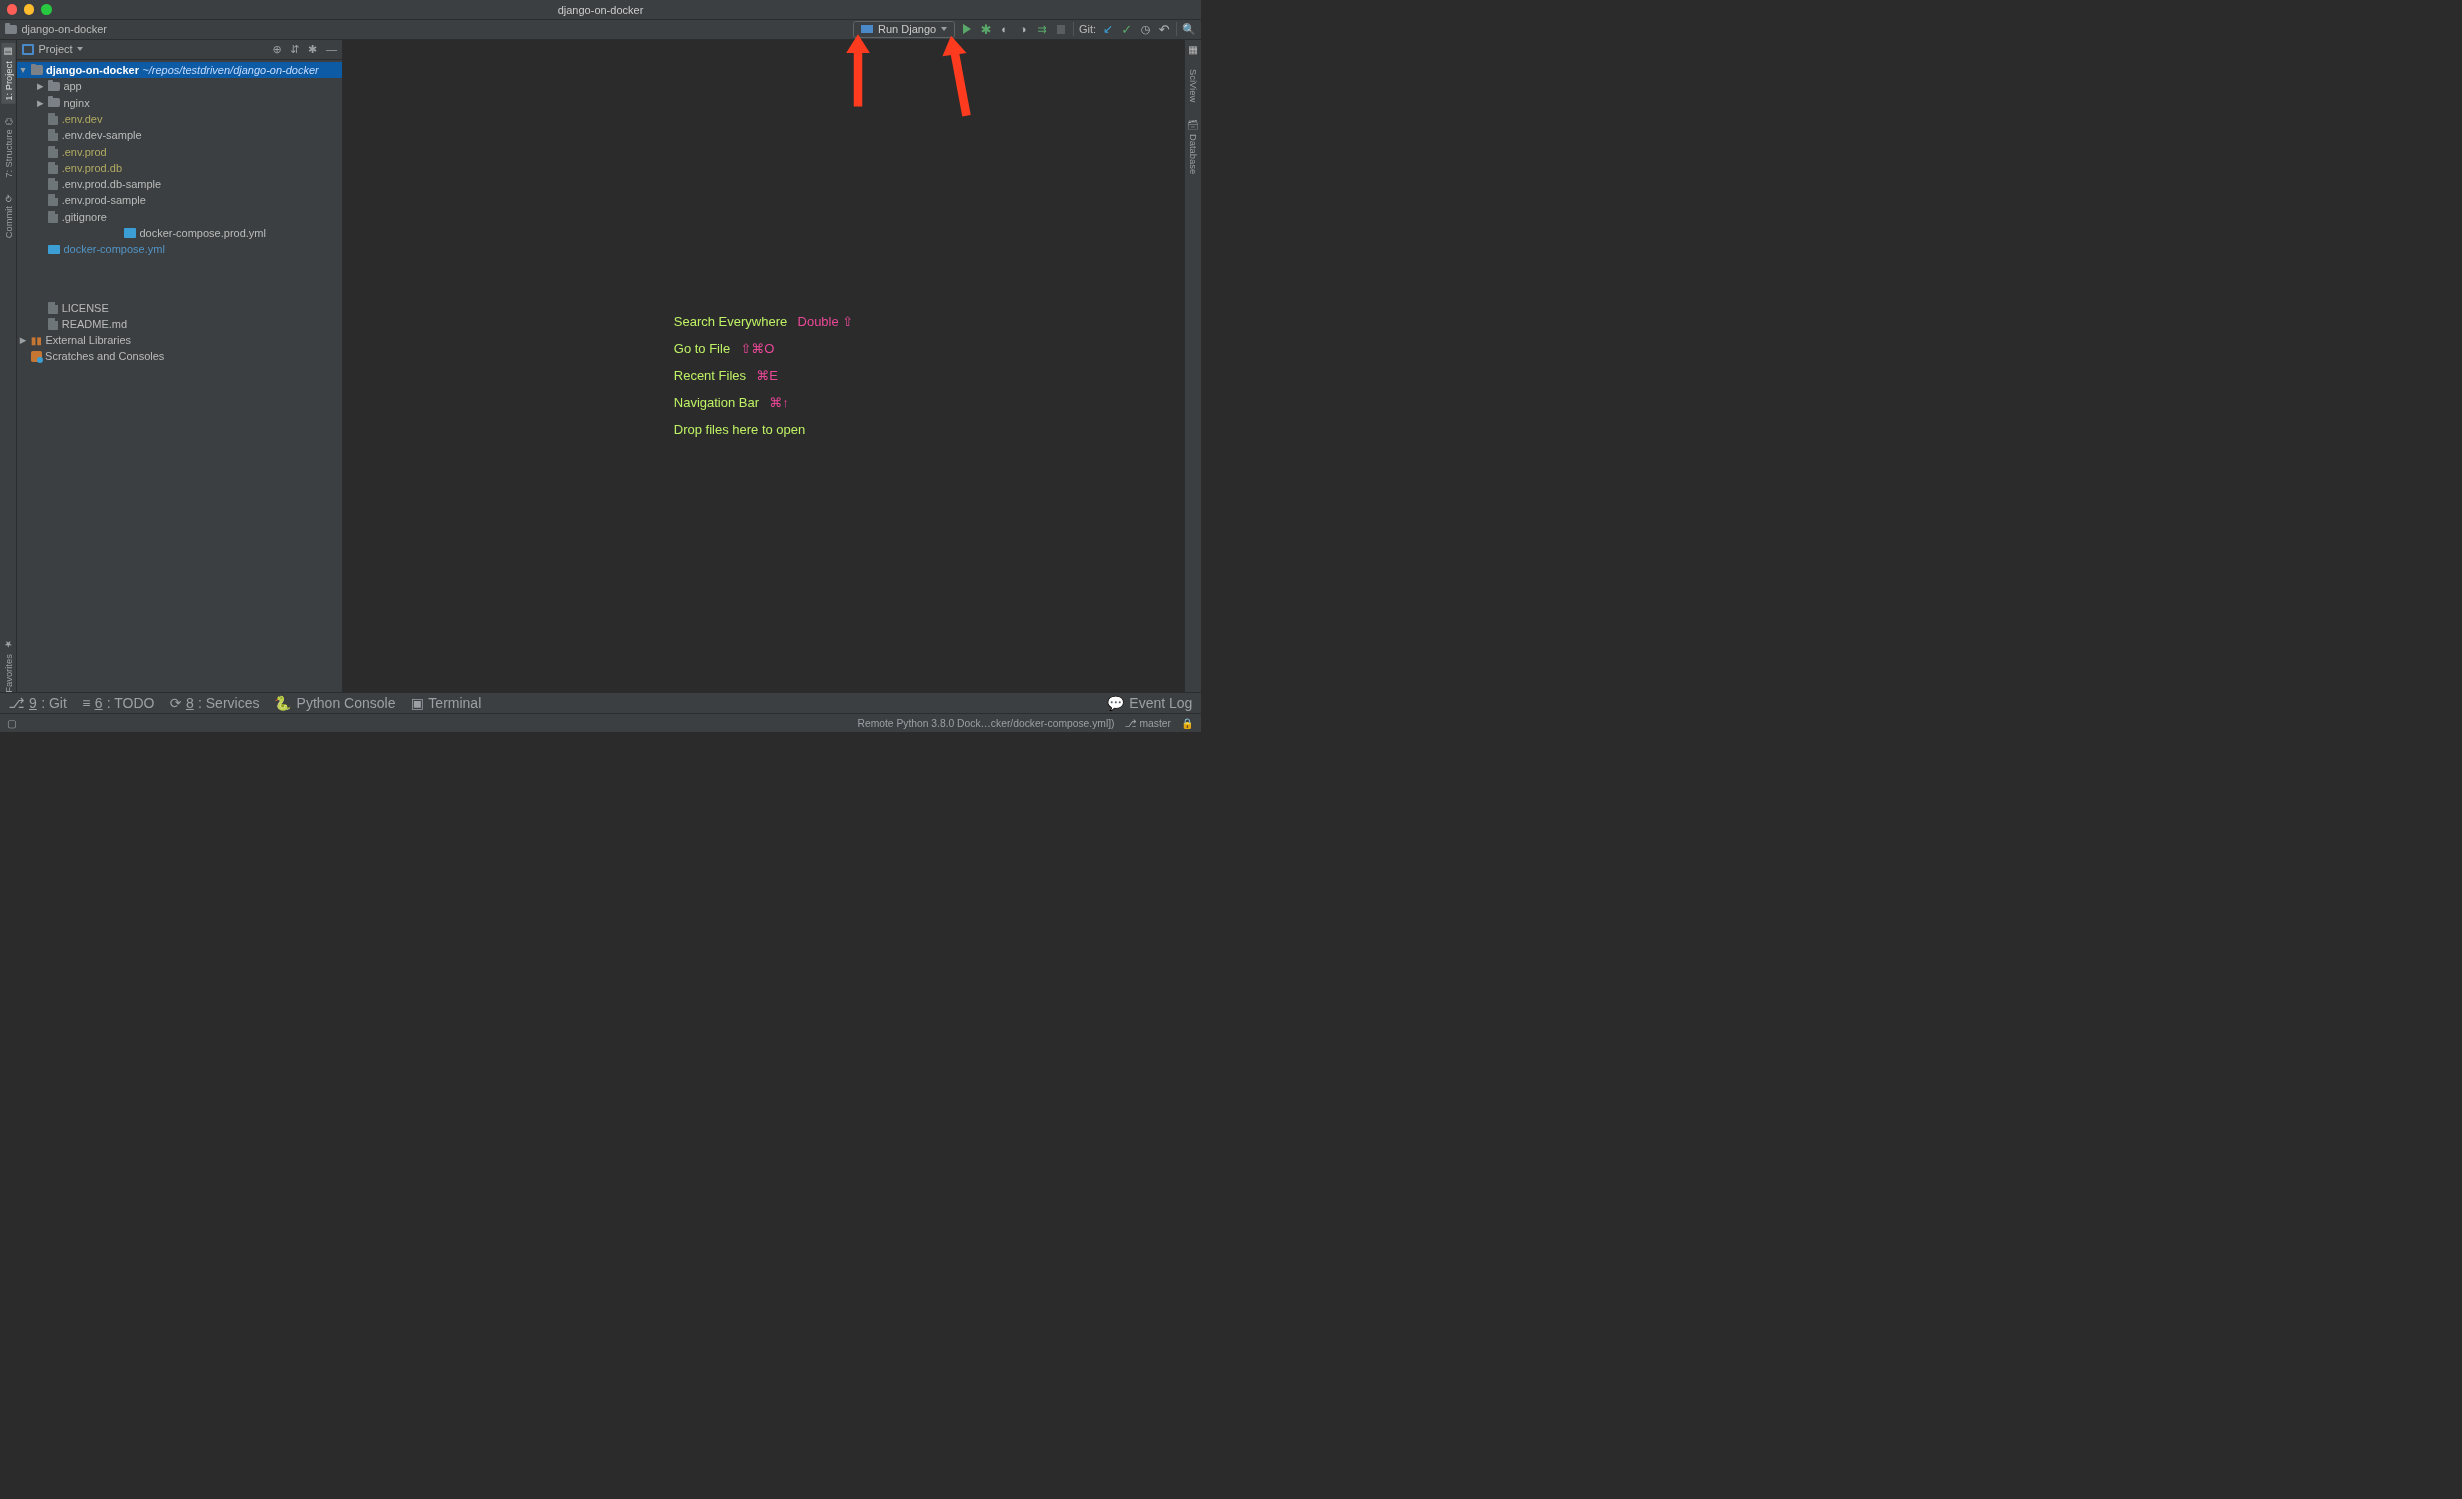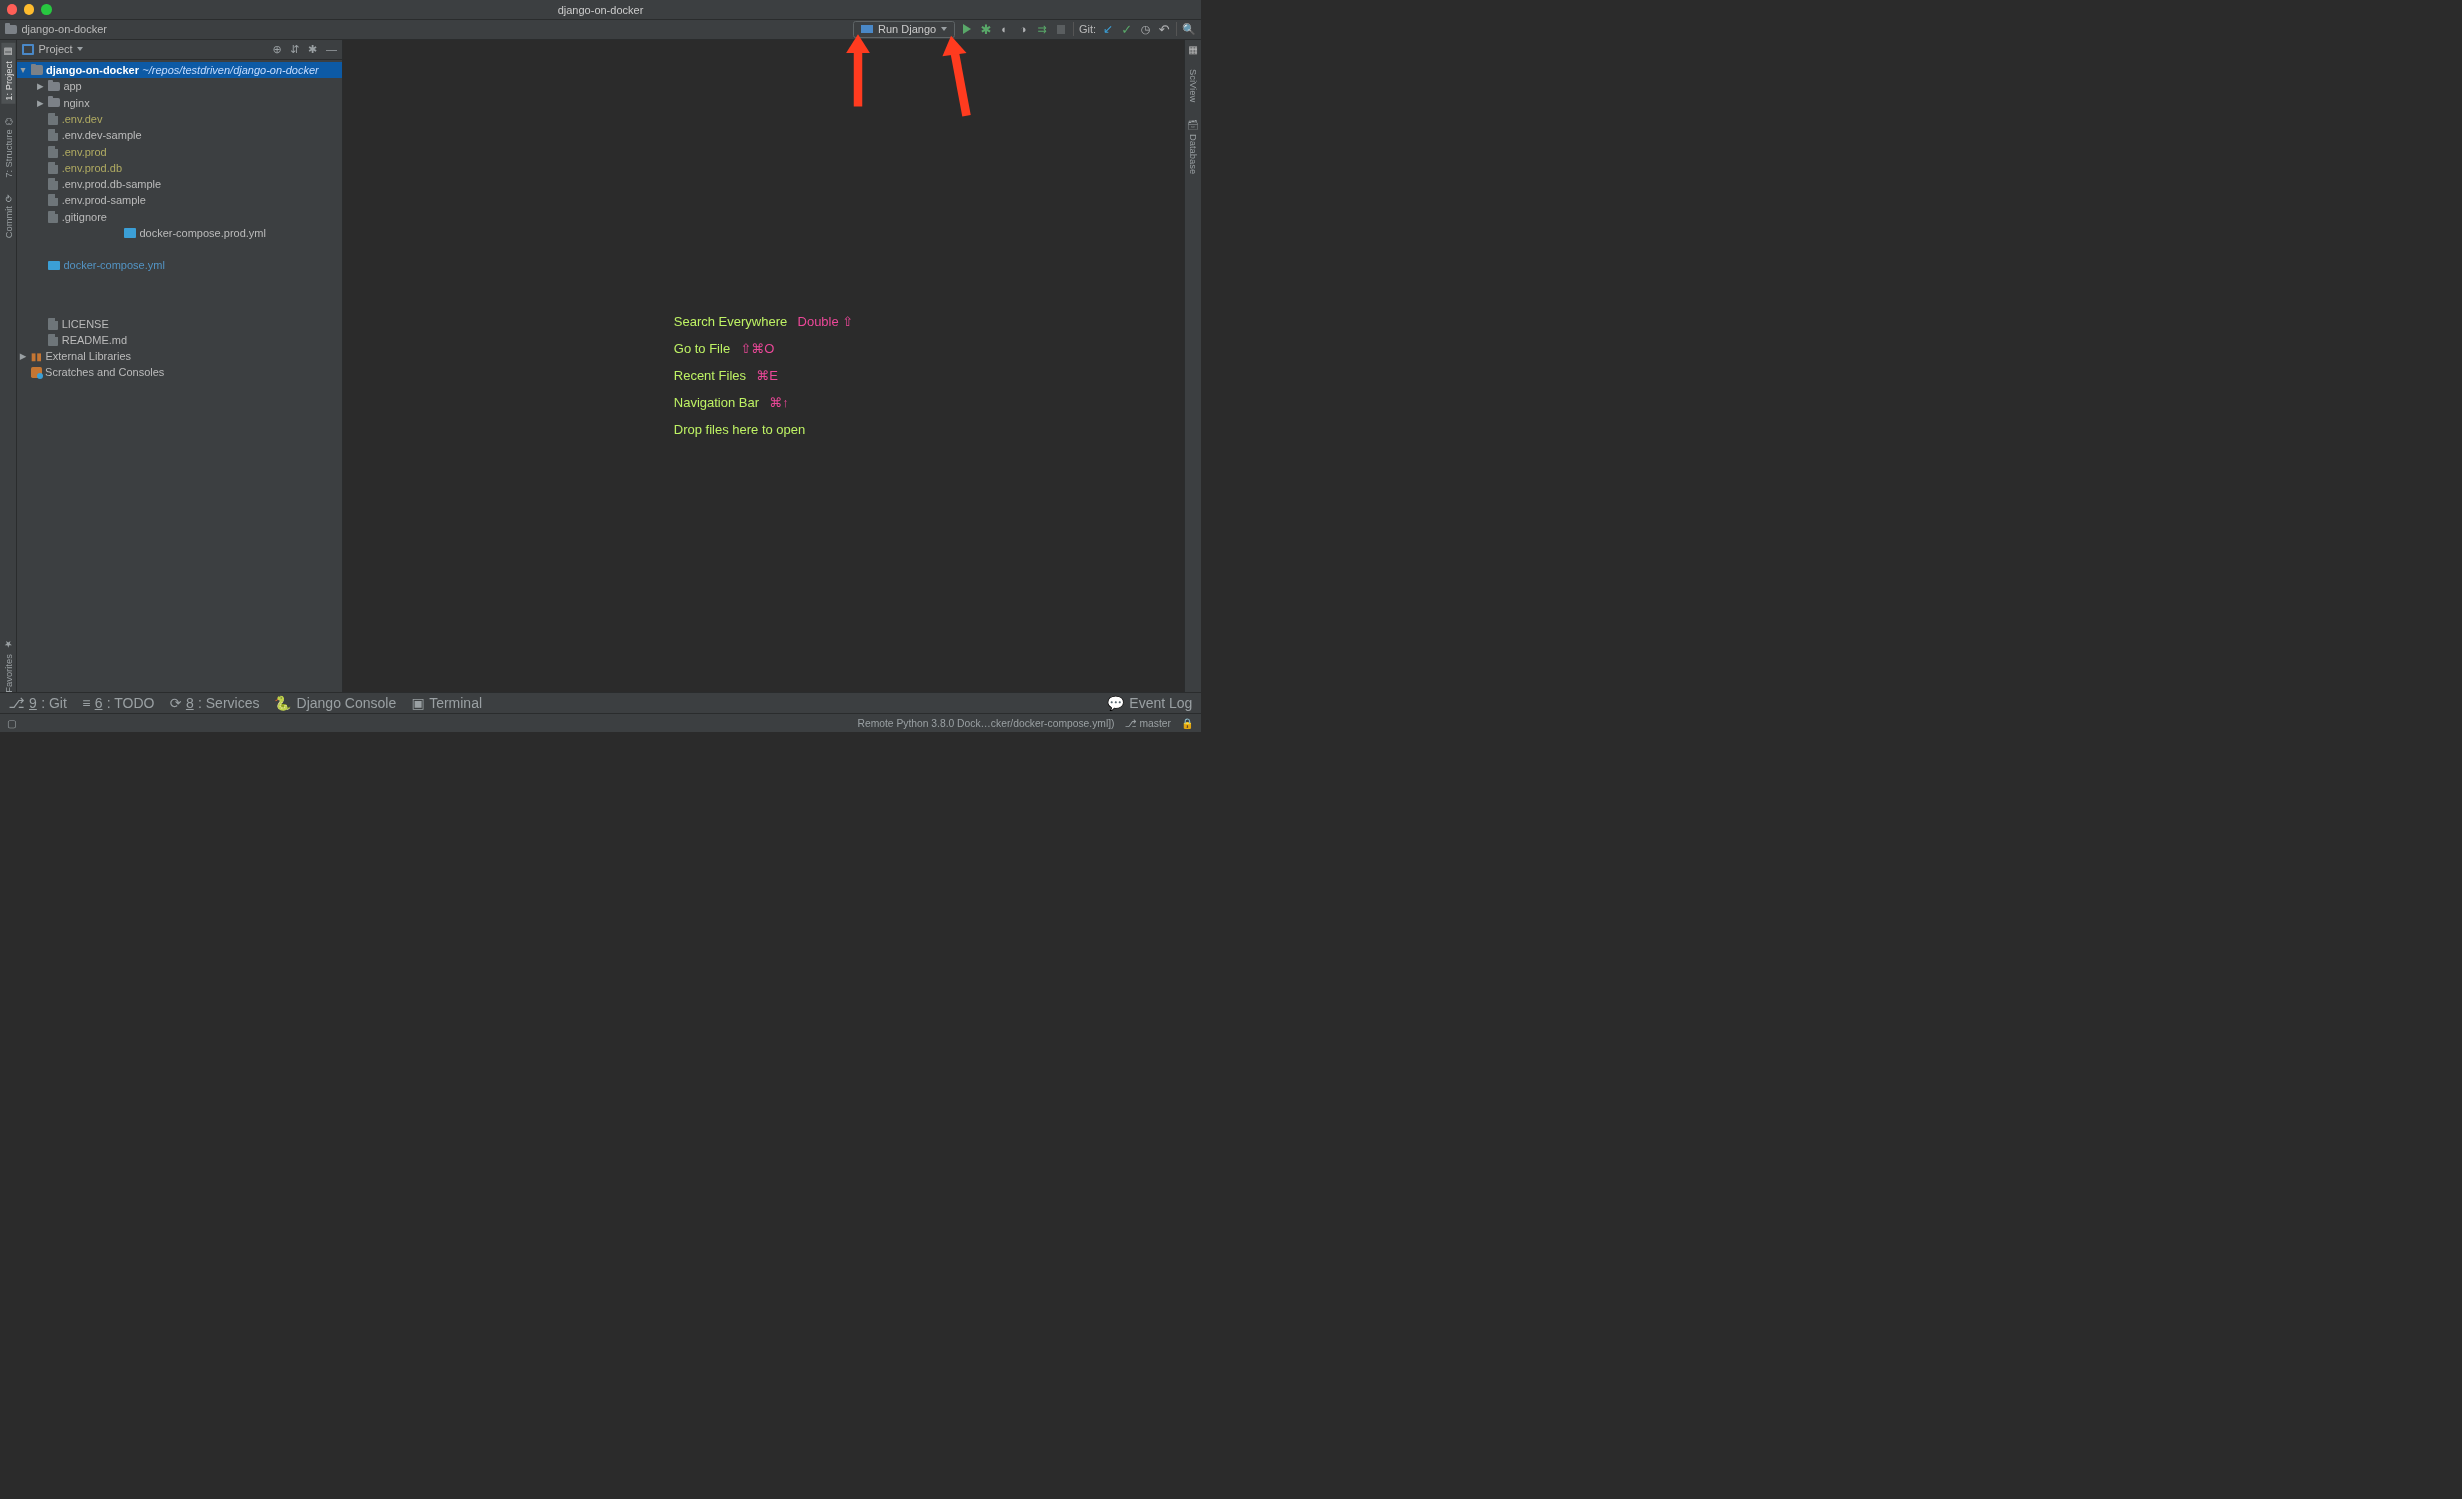--- a/index.html
+++ b/index.html
@@ -203,21 +203,21 @@
         <span>.env.prod-sample</span>
       </div>
       <div class="tnode" style="padding-left:31px;">
         <span class="file-ic"></span>
         <span>.gitignore</span>
       </div>
       <div class="tnode" style="padding-left:31px;justify-content:center;">
         <span class="dc-ic"></span>
         <span>docker-compose.prod.yml</span>
       </div>
-      <div class="tnode" style="padding-left:31px;margin-top:16px;">
+      <div class="tnode" style="padding-left:31px;">
         <span class="dc-ic"></span>
         <span class="blu">docker-compose.yml</span>
       </div>
       <div class="tnode" style="padding-left:31px;margin-top:42px;">
         <span class="file-ic"></span>
         <span>LICENSE</span>
       </div>
       <div class="tnode" style="padding-left:31px;">
         <span class="file-ic"></span>
         <span>README.md</span>
@@ -265,21 +265,21 @@
         <span>SciView</span>
       </div>
     <div class="vtab">🗃 <span>Database</span></div>
   </div>
 </div>
 
 <div class="botbar">
   <div class="grp">⎇ <u>9</u>: Git</div>
   <div class="grp">≡ <u>6</u>: TODO</div>
   <div class="grp">⟳ <u>8</u>: Services</div>
-  <div class="grp">🐍 <span>Django Console</span></div>
+  <div class="grp">🐍 <span>Python Console</span></div>
   <div class="grp">▣ <span>Terminal</span></div>
   <div class="fill"></div>
   <div class="grp">💬 <span>Event Log</span></div>
 </div>
 
 <div class="status">
   <div>▢</div>
   <div class="r">
     <span>Remote Python 3.8.0 Dock…cker/docker-compose.yml])</span>
     <span>⎇ <span>master</span></span>

